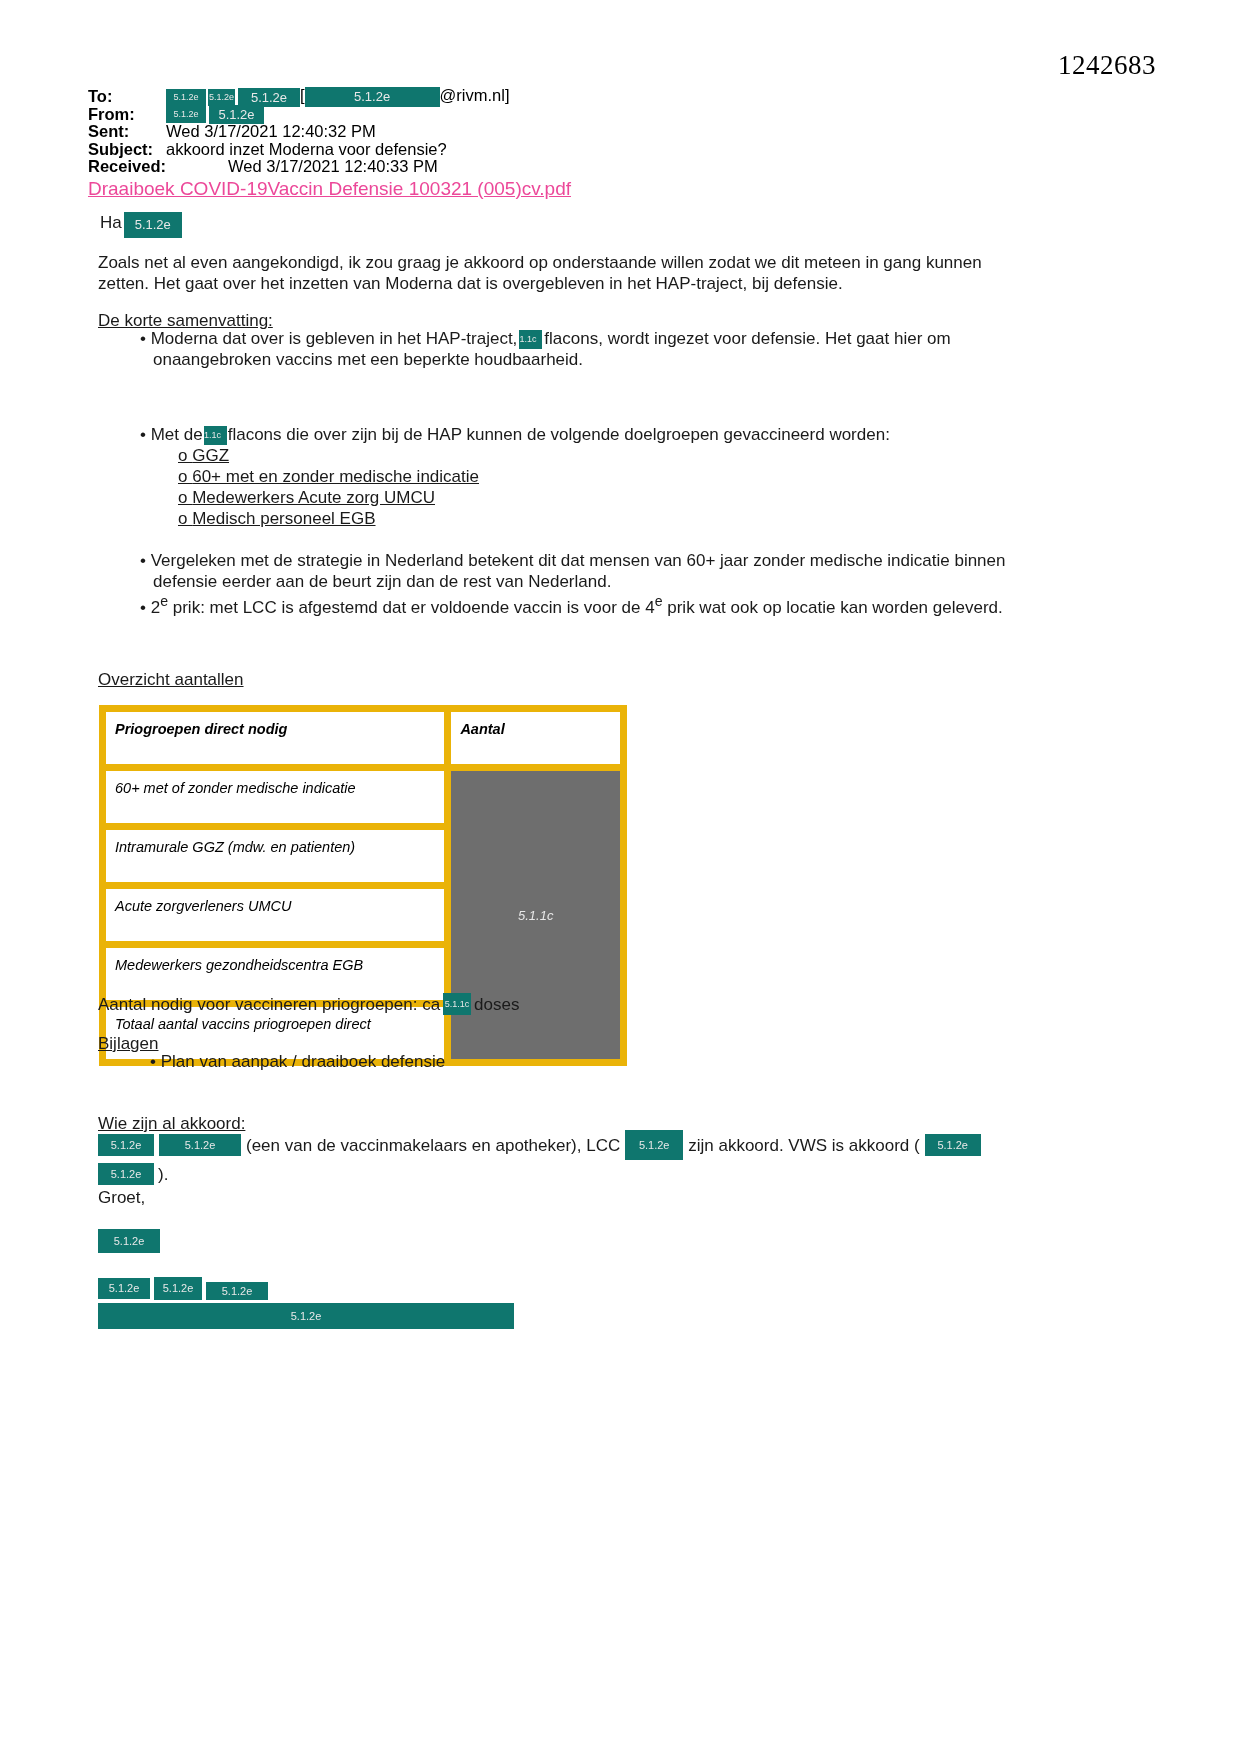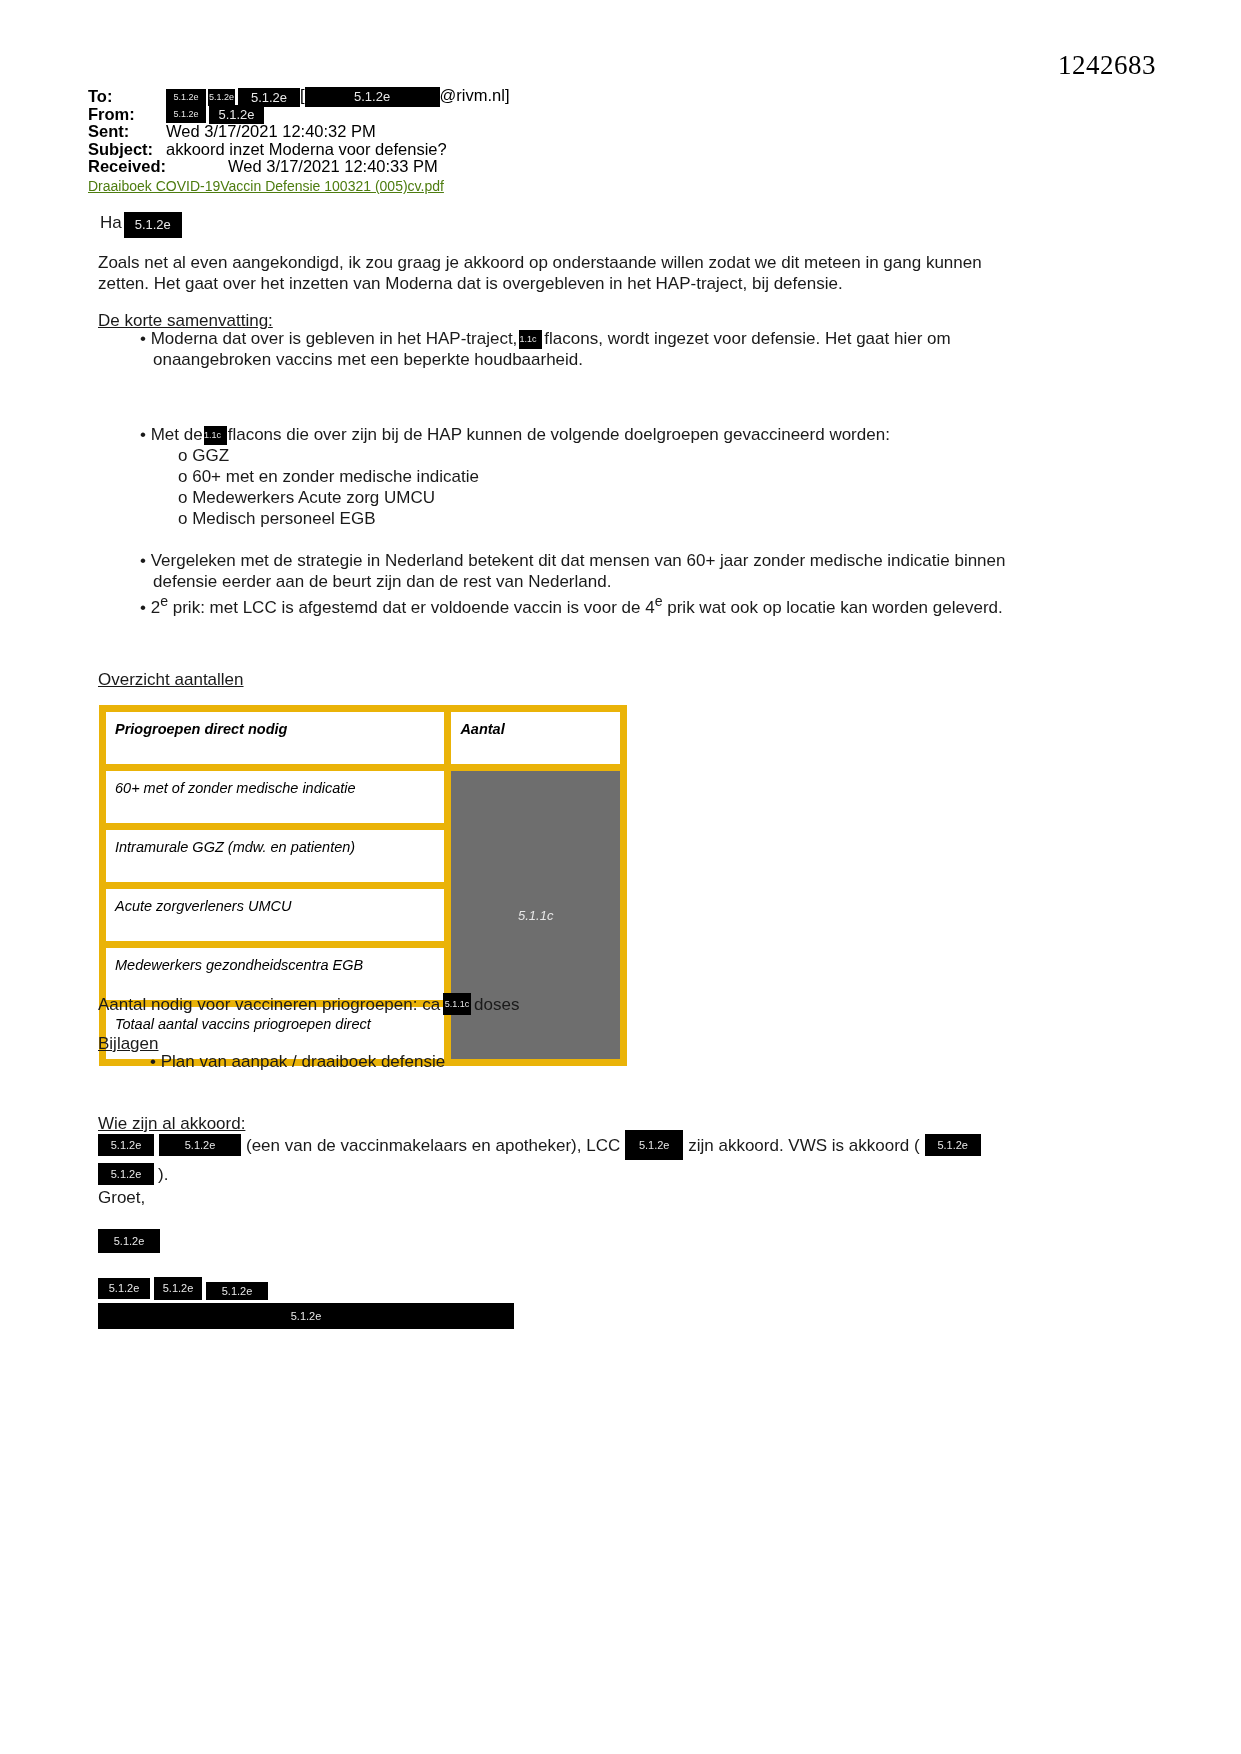--- a/index.html
+++ b/index.html
@@ -15,21 +15,21 @@
 
   .doc-number {
     position:absolute; top:50px; right:85px;
     font-size:27px; letter-spacing:0.5px;
     font-family:"Liberation Serif", serif;
   }
 
   
   .redact {
     display:inline-block;
-    background:#000000;
+    background:#0f766e;
     color:#e8e8e8;
     text-align:center;
     vertical-align:middle;
     font-family:"Liberation Sans", sans-serif;
     line-height:1;
     overflow:hidden;
     white-space:nowrap;
   }
   .r-xs { font-size:9px; }
   .r-sm { font-size:11px; }
@@ -39,21 +39,21 @@
   .mail-header {
     position:absolute; left:88px; top:88px;
     font-family:"Liberation Sans", sans-serif;
     font-size:16.5px;
   }
   .mh-row { display:flex; align-items:center; height:17.5px; }
   .mh-label { font-weight:bold; width:78px; flex:none; }
   .mh-value { white-space:nowrap; }
   .attach-link {
     position:absolute; left:88px; top:178px;
-    font-size:14px; color:#4d7c0f;
+    font-size:19px; color:#ec4899;
     text-decoration:underline;
     font-family:"Liberation Sans", sans-serif;
   }
 
   
   .body-txt {
     position:absolute;
     font-family:"Liberation Sans", sans-serif;
     font-size:17px;
     line-height:21px;
@@ -62,21 +62,21 @@
   .greeting { left:100px; top:212px; display:flex; align-items:flex-start; }
   .u { text-decoration:underline; }
   .b { font-weight:bold; }
 
   .para1  { left:98px; top:252px; width:925px; }
   .head1  { left:98px; top:310px; }
   .bl1    { left:140px; top:328px; width:885px; text-indent:-13px; padding-left:13px;}
   .bl2    { left:140px; top:369px; width:885px; }
   .bl3    { left:140px; top:424px; width:885px; text-indent:-13px; padding-left:13px;}
   .sub    { left:178px; top:445px; width:760px; }
-  .sub div { padding-left:18px; text-indent:-18px; }
+  .sub div { padding-left:18px; text-indent:-18px;text-decoration:underline; }
   .bl4    { left:140px; top:550px; width:885px; text-indent:-13px; padding-left:13px;}
   .bl5    { left:140px; top:591px; width:885px; text-indent:-13px; padding-left:13px;}
 
   .head2  { left:98px; top:669px; }
 
   
   .tbl {
     position:absolute; left:99px; top:705px;
     width:528px;
     border-collapse:collapse;

